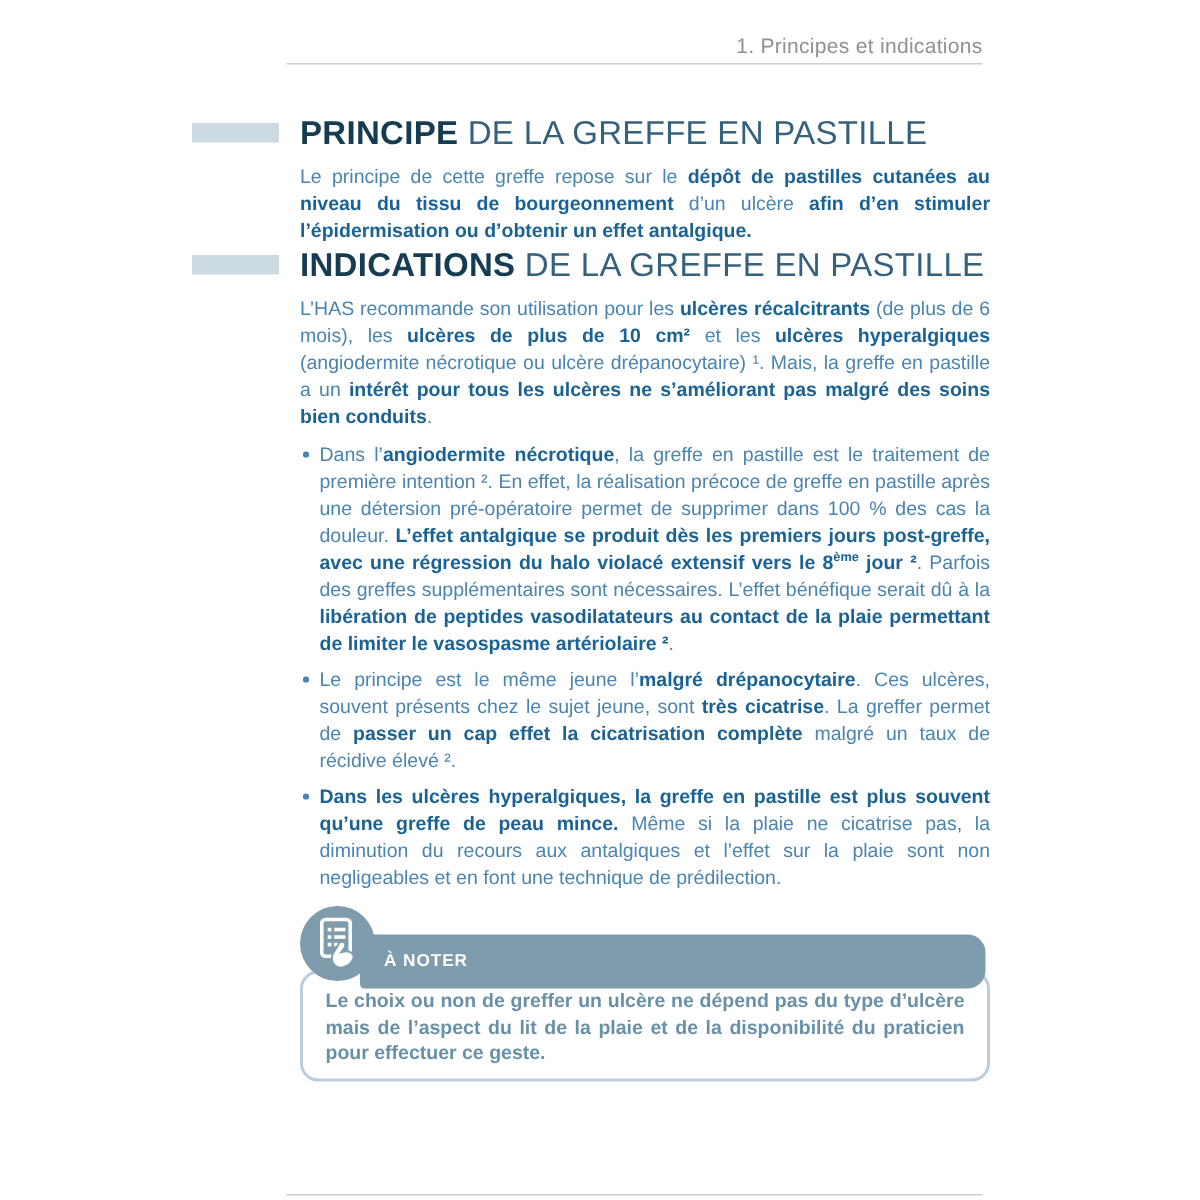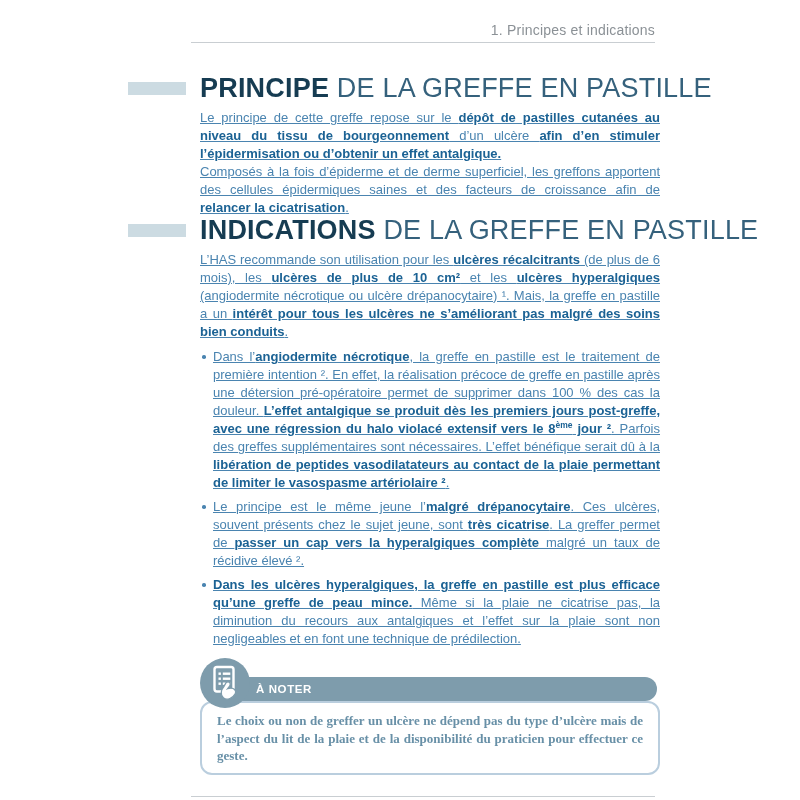--- a/index.html
+++ b/index.html
@@ -13,85 +13,84 @@
   .page-header{position:absolute;top:22px;right:145px;font-size:14px;
                color:var(--page-header);letter-spacing:.2px;}
   .rule{position:absolute;left:191px;width:464px;height:1px;background:var(--rule);}
   .top-rule{top:42px;}
   .footer-rule{top:796px;}
   .content{position:absolute;left:200px;top:76px;width:460px;}
   section{display:block;}
   .sec-head{position:relative;margin:0 0 8px 0;height:25px;}
   .accent-bar{position:absolute;left:-72px;top:6px;width:58px;height:13px;
               background:var(--accent-bar);}
-  h1{margin:0;font-size:27px;line-height:25px;font-weight:700;
+  h1{margin:0;font-size:22px;line-height:25px;font-weight:700;
      color:var(--heading-strong);letter-spacing:.2px;white-space:nowrap;}
   h1 .light{font-weight:400;color:var(--heading-light);}
   p.body{margin:0;font-size:13px;line-height:18px;text-align:justify;
-         color:var(--text);text-decoration:underline;}
+         color:var(--text);}
   .b{font-weight:700;color:var(--text-bold);}
   sup{font-size:8.5px;line-height:0;}
   #sec-indications{margin-top:1px;}
   .bullets{margin-top:7px;}
   .bullet{position:relative;padding-left:13px;margin-top:6px;}
   .bullet:first-child{margin-top:0;}
   .marker{position:absolute;left:2px;top:7px;width:3.5px;height:3.5px;
           border-radius:50%;background:var(--text);}
   .note{position:relative;margin-top:10px;padding-top:43px;}
   .note-circle{position:absolute;left:0;top:0;width:50px;height:50px;border-radius:50%;
                background:var(--note-bar);z-index:3;display:flex;align-items:center;
                justify-content:center;}
-  .note-head{position:absolute;left:40px;right:3px;top:19px;height:24px;
+  .note-head{position:absolute;left:40px;right:3px;top:19px;height:36px;
              background:var(--note-bar);border-radius:3px 12px 12px 3px;z-index:2;
              display:flex;align-items:center;padding-left:16px;box-sizing:border-box;}
   .note-label{color:#fff;font-weight:700;font-size:11.5px;letter-spacing:.6px;}
   .note-body{position:relative;border:2px solid var(--note-border);border-radius:12px;
              background:#fff;padding:9px 15px 8px;z-index:1;}
   .note-body p{margin:0;font-size:13px;line-height:17.5px;text-align:justify;
-               color:var(--note-text);font-family:Liberation Serif, serif;}
+               color:var(--note-text);}
   .note-body .b{color:var(--note-text);}
 </style>
 </head>
 <body>
 
 <div class="page">
 
   <div class="page-header">1. Principes et indications</div>
   <div class="rule top-rule"></div>
 
   <div class="content">
 
     <section id="sec-principe">
       <div class="sec-head">
         <span class="accent-bar"></span>
         <h1><strong>PRINCIPE</strong><span class="light"> DE LA GREFFE EN PASTILLE</span></h1>
       </div>
       <p class="body"><span>Le principe de cette greffe repose sur le </span><span class="b">dépôt de pastilles cutanées au niveau du tissu de bourgeonnement</span><span> d’un ulcère </span><span class="b">afin d’en stimuler l’épidermisation ou d’obtenir un effet antalgique.</span></p>
-      <p class="body"><span>Composés à la fois d’épiderme et de derme superficiel, les greffons apportent des cellules épidermiques saines et des facteurs de croissance afin de </span><span class="b">relancer la cicatrisation</span><span>.</span></p>
     </section>
 
     <section id="sec-indications">
       <div class="sec-head">
         <span class="accent-bar"></span>
         <h1><strong>INDICATIONS</strong><span class="light"> DE LA GREFFE EN PASTILLE</span></h1>
       </div>
       <p class="body"><span>L’HAS recommande son utilisation pour les </span><span class="b">ulcères récalcitrants</span><span> (de plus de 6 mois), les </span><span class="b">ulcères de plus de 10 cm²</span><span> et les </span><span class="b">ulcères hyperalgiques</span><span> (angiodermite nécrotique ou ulcère drépanocytaire) ¹. Mais, la greffe en pastille a un </span><span class="b">intérêt pour tous les ulcères ne s’améliorant pas malgré des soins bien conduits</span><span>.</span></p>
 
       <div class="bullets">
         <div class="bullet">
           <span class="marker"></span>
           <p class="body"><span>Dans l’</span><span class="b">angiodermite nécrotique</span><span>, la greffe en pastille est le traitement de première intention ². En effet, la réalisation précoce de greffe en pastille après une détersion pré-opératoire permet de supprimer dans 100 % des cas la douleur. </span><span class="b">L’effet antalgique se produit dès les premiers jours post-greffe, avec une régression du halo violacé extensif vers le 8</span><sup class="b">ème</sup><span class="b"> jour ²</span><span>. Parfois des greffes supplémentaires sont nécessaires. L’effet bénéfique serait dû à la </span><span class="b">libération de peptides vasodilatateurs au contact de la plaie permettant de limiter le vasospasme artériolaire ²</span><span>.</span></p>
         </div>
         <div class="bullet">
           <span class="marker"></span>
-          <p class="body"><span>Le principe est le même jeune l’</span><span class="b">malgré drépanocytaire</span><span>. Ces ulcères, souvent présents chez le sujet jeune, sont </span><span class="b">très cicatrise</span><span>. La greffer permet de </span><span class="b">passer un cap vers la hyperalgiques complète</span><span> malgré un taux de récidive élevé ².</span></p>
+          <p class="body"><span>Le principe est le même jeune l’</span><span class="b">malgré drépanocytaire</span><span>. Ces ulcères, souvent présents chez le sujet jeune, sont </span><span class="b">très cicatrise</span><span>. La greffer permet de </span><span class="b">passer un cap effet la cicatrisation complète</span><span> malgré un taux de récidive élevé ².</span></p>
         </div>
         <div class="bullet">
           <span class="marker"></span>
-          <p class="body"><span class="b">Dans les ulcères hyperalgiques, la greffe en pastille est plus efficace qu’une greffe de peau mince.</span><span> Même si la plaie ne cicatrise pas, la diminution du recours aux antalgiques et l’effet sur la plaie sont non negligeables et en font une technique de prédilection.</span></p>
+          <p class="body"><span class="b">Dans les ulcères hyperalgiques, la greffe en pastille est plus souvent qu’une greffe de peau mince.</span><span> Même si la plaie ne cicatrise pas, la diminution du recours aux antalgiques et l’effet sur la plaie sont non negligeables et en font une technique de prédilection.</span></p>
         </div>
       </div>
     </section>
 
     <div class="note">
       <div class="note-circle">
         <svg width="50" height="50" viewBox="0 0 50 50">
           <rect x="14.5" y="9" width="19" height="24.5" rx="2.5" fill="none" stroke="#ffffff" stroke-width="2.4"></rect>
           <rect x="18.5" y="14.5" width="2.4" height="2.4" fill="#ffffff"></rect>
           <rect x="22.8" y="14.5" width="7.5" height="2.4" fill="#ffffff"></rect>

